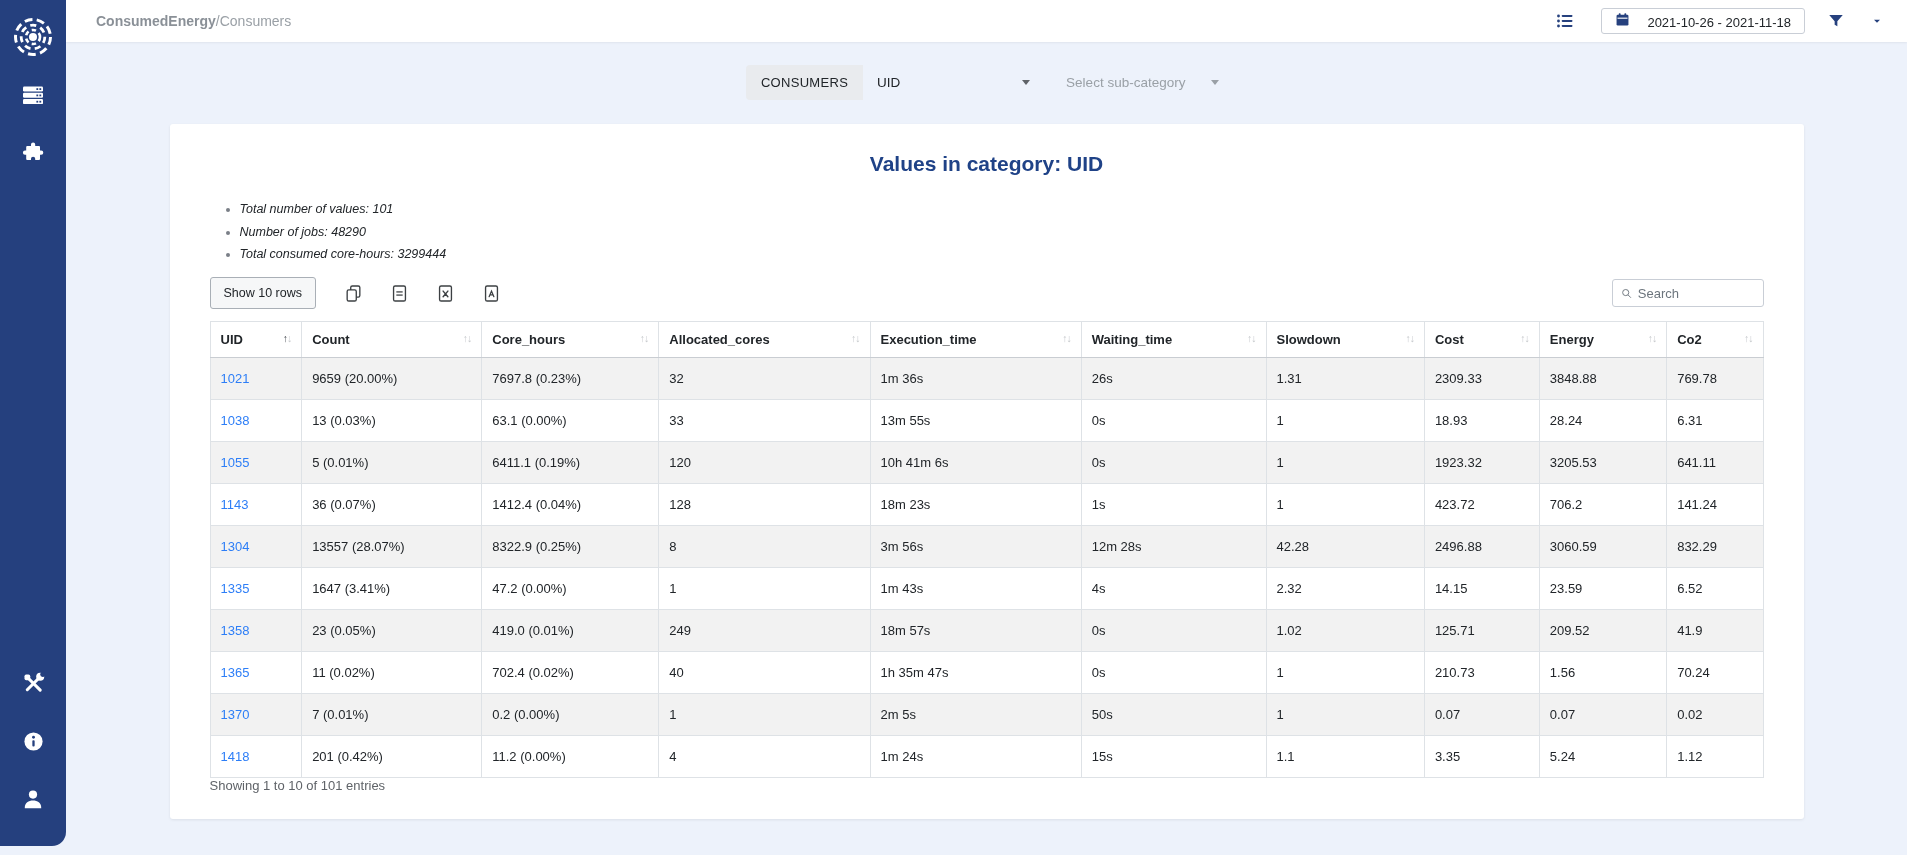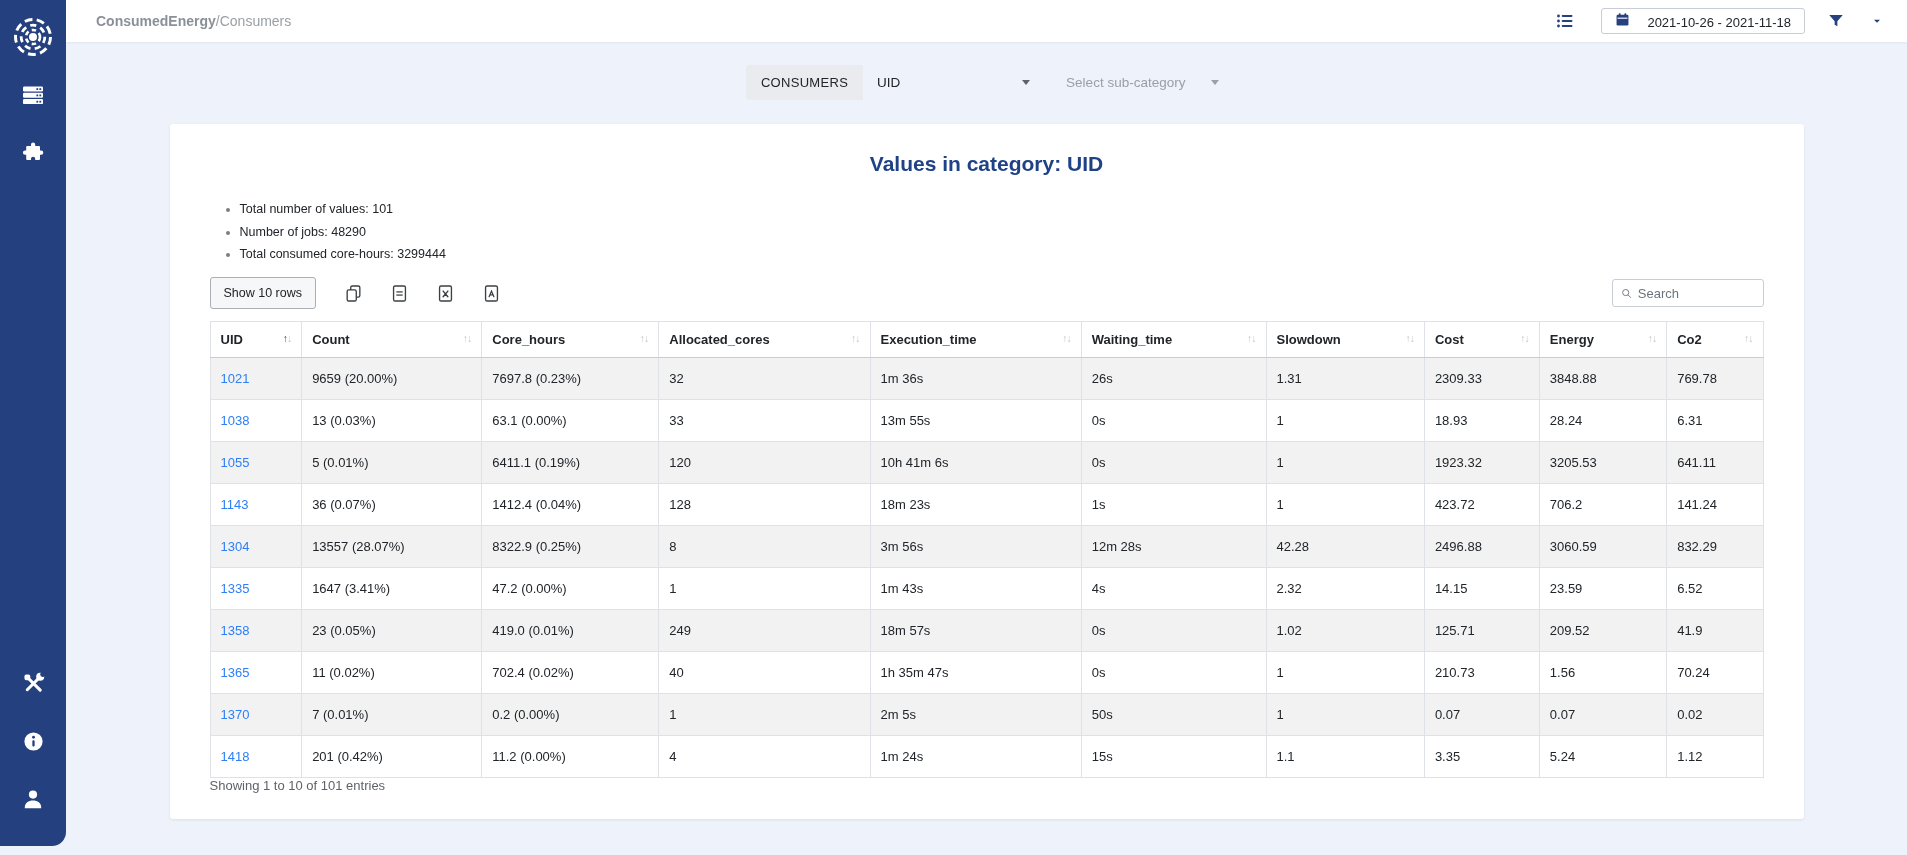--- a/index.html
+++ b/index.html
@@ -37,21 +37,21 @@
   .sel-sub { width:175px; color:#9aa0a6; margin-left:14px; }
   .dd-caret { width:0; height:0; border-left:4.5px solid transparent; border-right:4.5px solid transparent;
     border-top:5px solid #5f6368; margin-left:8px; }
   .sel-sub .dd-caret { border-top-color:#9aa0a6; }
 
   
   .card { width:1634px; margin:24px auto 0; background:#fff; border-radius:3px;
     box-shadow:0 1px 3px rgba(0,0,0,.08); padding:22px 40px 26px; }
   .card-title { text-align:center; font-size:21px; font-weight:bold; color:#1f4287; margin-top:6px; }
   .stats { margin:26px 0 0 30px; }
-  .stats li { font-size:12.5px; color:#212529; margin-bottom:8.5px; }
+  .stats li { font-size:12.5px; color:#212529; margin-bottom:8.5px;font-style:italic; }
   .stats li::marker { color:#7a7f87; }
 
   .controls { display:flex; align-items:center; margin-top:16px; }
   .show-rows { border:1px solid #a9afb6; background:#f6f7f8; border-radius:3px; padding:8px 13px;
     font-size:12.5px; color:#212529; cursor:pointer; font-family:inherit; }
   .export-group { display:flex; align-items:center; gap:27px; margin-left:28px; }
   .export-btn { background:none; border:0; padding:0; cursor:pointer; display:flex; }
   .controls .push { flex:1; }
   .searchbox { display:flex; align-items:center; border:1px solid #c9ced6; border-radius:3px;
     background:#fff; width:152px; height:28px; padding:0 8px; }

